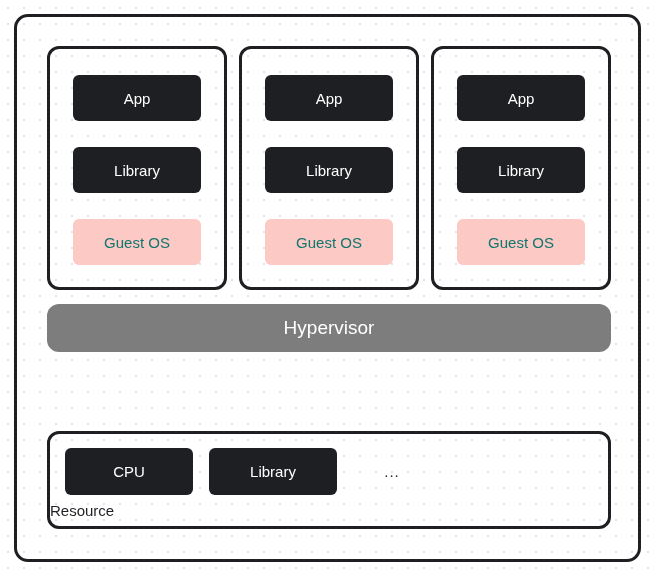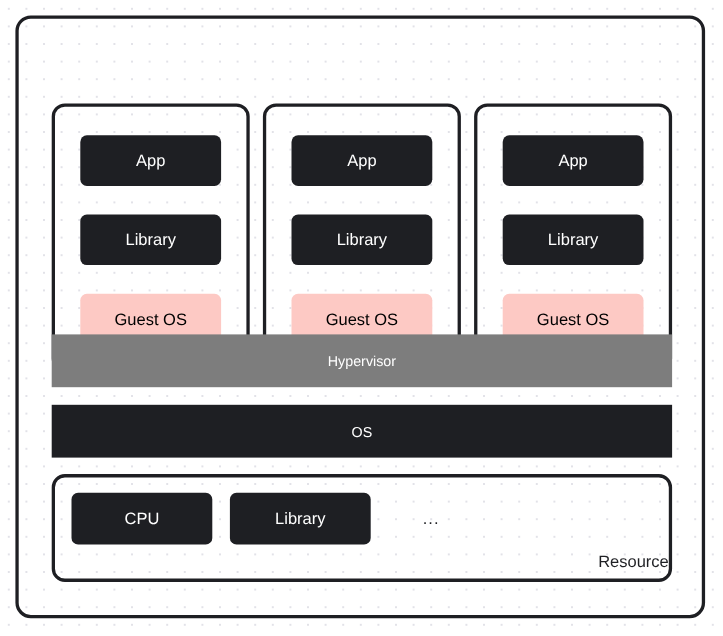--- a/index.html
+++ b/index.html
@@ -31,42 +31,41 @@
   .vm {
     width: 180px; height: 244px;
     border: 3px solid #1e1f23;
     border-radius: 12px;
     box-sizing: border-box;
     display: flex;
     flex-direction: column;
     align-items: center;
     padding-top: 26px;
     gap: 26px;
-    margin-top: 48px;
   }
   .box {
     width: 128px; height: 46px;
     border-radius: 6px;
     display: flex;
     align-items: center;
     justify-content: center;
     font-size: 15px;
     box-sizing: border-box;
   }
   .dark  { background: #1e1f23; color: #ffffff; }
-  .pink  { background: #fdc9c4; color: #000000; }
+  .pink  { background: #fdc9c4; color: #0f766e; }
   .bar {
     position: absolute;
     left: 30px;
     width: 564px; height: 48px;
-    border-radius: 0;
+    border-radius: 12px;
     display: flex;
     align-items: center;
     justify-content: center;
-    font-size: 13px;
+    font-size: 19px;
   }
   .bar.gray { top: 287px; background: #7d7d7d; color: #ffffff; }
   .bar.dark { top: 351px; background: #1e1f23; color: #ffffff; }
   .resource {
     position: absolute;
     left: 30px; top: 414px;
     width: 564px; height: 98px;
     border: 3px solid #1e1f23;
     border-radius: 12px;
     box-sizing: border-box;
@@ -82,24 +81,23 @@
     display: flex;
     align-items: center;
     justify-content: center;
     font-size: 15px;
     letter-spacing: 1px;
     color: #1f2024;
   }
   .res-label {
     position: absolute;
     left: 0; right: 0; top: 68px;
-    text-align: right;
+    text-align: left;
     font-size: 15px;
     color: #1f2024;
-    margin-left: 28px;
   }
 </style>
 </head>
 <body>
 
 <div class="page">
   <div class="outer">
 
     <div class="vm-row">
       <div class="vm">
@@ -113,21 +111,20 @@
         <div class="box pink">Guest OS</div>
       </div>
       <div class="vm">
         <div class="box dark">App</div>
         <div class="box dark">Library</div>
         <div class="box pink">Guest OS</div>
       </div>
     </div>
 
     <div class="bar gray">Hypervisor</div>
-    <div class="bar dark">OS</div>
 
     <div class="resource">
       <div class="box dark res-box cpu">CPU</div>
       <div class="box dark res-box mem">Library</div>
       <div class="ellipsis">...</div>
       <div class="res-label">Resource</div>
     </div>
 
   </div>
 </div>

